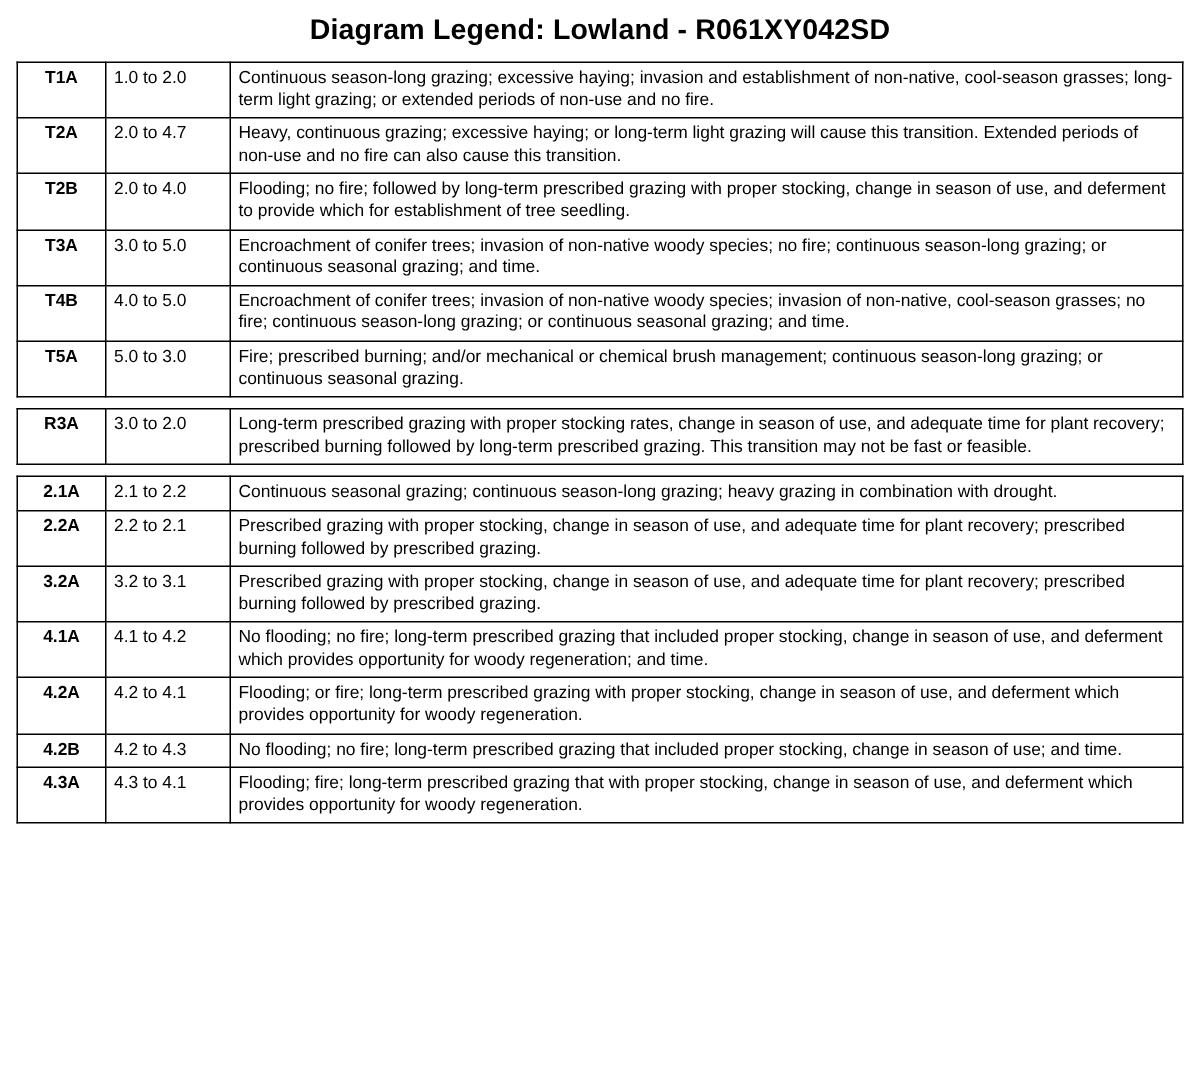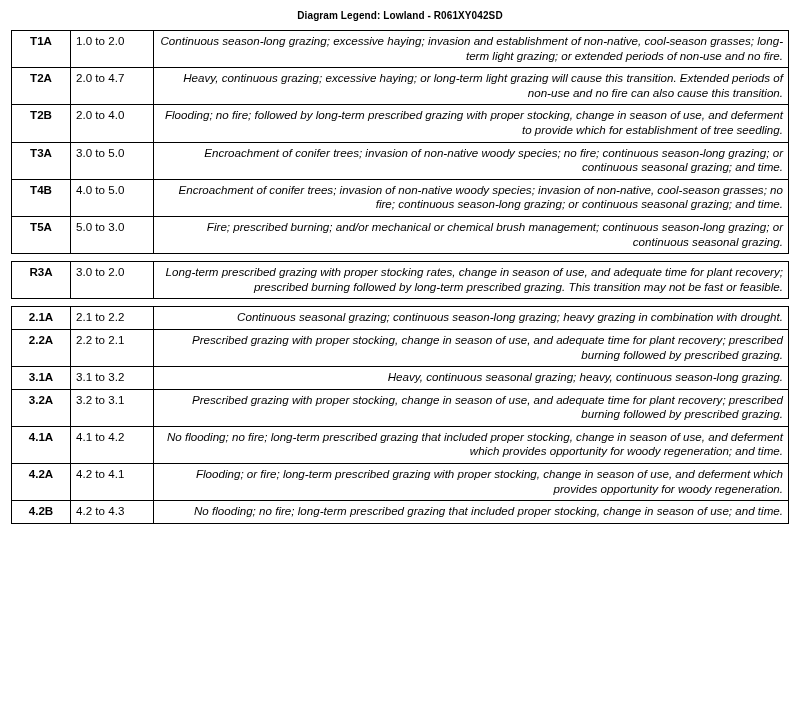--- a/index.html
+++ b/index.html
@@ -13,21 +13,21 @@
     font-family: "Liberation Sans", sans-serif;
     color: #000000;
   }
   .page {
     width: 800px;
     box-sizing: border-box;
     padding: 8px 10px 0 10px;
   }
   .doc-title {
     text-align: center;
-    font-size: 10px;
+    font-size: 19px;
     font-weight: bold;
     margin: 2px 0 9px 0;
     letter-spacing: 0.1px;
   }
   table.legend {
     width: 778px;
     border-collapse: collapse;
     table-layout: fixed;
     margin: 0 auto;
   }
@@ -47,22 +47,21 @@
   }
   td.range {
     width: 72px;
     text-align: left;
     padding-left: 6px;
     font-size: 11.6px;
     padding-top: 4px;
     white-space: nowrap;
   }
   td.desc {
-    text-align: right;
-    font-style: italic;
+    text-align: left;
   }
   tr.spacer td {
     border: none;
     height: 7px;
     padding: 0;
     font-size: 0;
     line-height: 0;
   }
 </style>
 </head>
@@ -117,39 +116,39 @@
           <td class="code">2.1A</td>
           <td class="range">2.1 to 2.2</td>
           <td class="desc">Continuous seasonal grazing; continuous season-long grazing; heavy grazing in combination with drought.</td>
         </tr>
         <tr>
           <td class="code">2.2A</td>
           <td class="range">2.2 to 2.1</td>
           <td class="desc">Prescribed grazing with proper stocking, change in season of use, and adequate time for plant recovery; prescribed burning followed by prescribed grazing.</td>
         </tr>
         <tr>
-          <td class="code">3.1A</td>
-          <td class="range">3.1 to 3.2</td>
-          <td class="desc">Heavy, continuous seasonal grazing; heavy, continuous season-long grazing.</td>
-        </tr>
-        <tr>
           <td class="code">3.2A</td>
           <td class="range">3.2 to 3.1</td>
           <td class="desc">Prescribed grazing with proper stocking, change in season of use, and adequate time for plant recovery; prescribed burning followed by prescribed grazing.</td>
         </tr>
         <tr>
           <td class="code">4.1A</td>
           <td class="range">4.1 to 4.2</td>
           <td class="desc">No flooding; no fire; long-term prescribed grazing that included proper stocking, change in season of use, and deferment which provides opportunity for woody regeneration; and time.</td>
         </tr>
         <tr>
           <td class="code">4.2A</td>
           <td class="range">4.2 to 4.1</td>
           <td class="desc">Flooding; or fire; long-term prescribed grazing with proper stocking, change in season of use, and deferment which provides opportunity for woody regeneration.</td>
         </tr>
         <tr>
           <td class="code">4.2B</td>
           <td class="range">4.2 to 4.3</td>
           <td class="desc">No flooding; no fire; long-term prescribed grazing that included proper stocking, change in season of use; and time.</td>
         </tr>
+        <tr>
+          <td class="code">4.3A</td>
+          <td class="range">4.3 to 4.1</td>
+          <td class="desc">Flooding; fire; long-term prescribed grazing that with proper stocking, change in season of use, and deferment which provides opportunity for woody regeneration.</td>
+        </tr>
       </tbody>
   </table>
 </div>
 
 </body></html>

